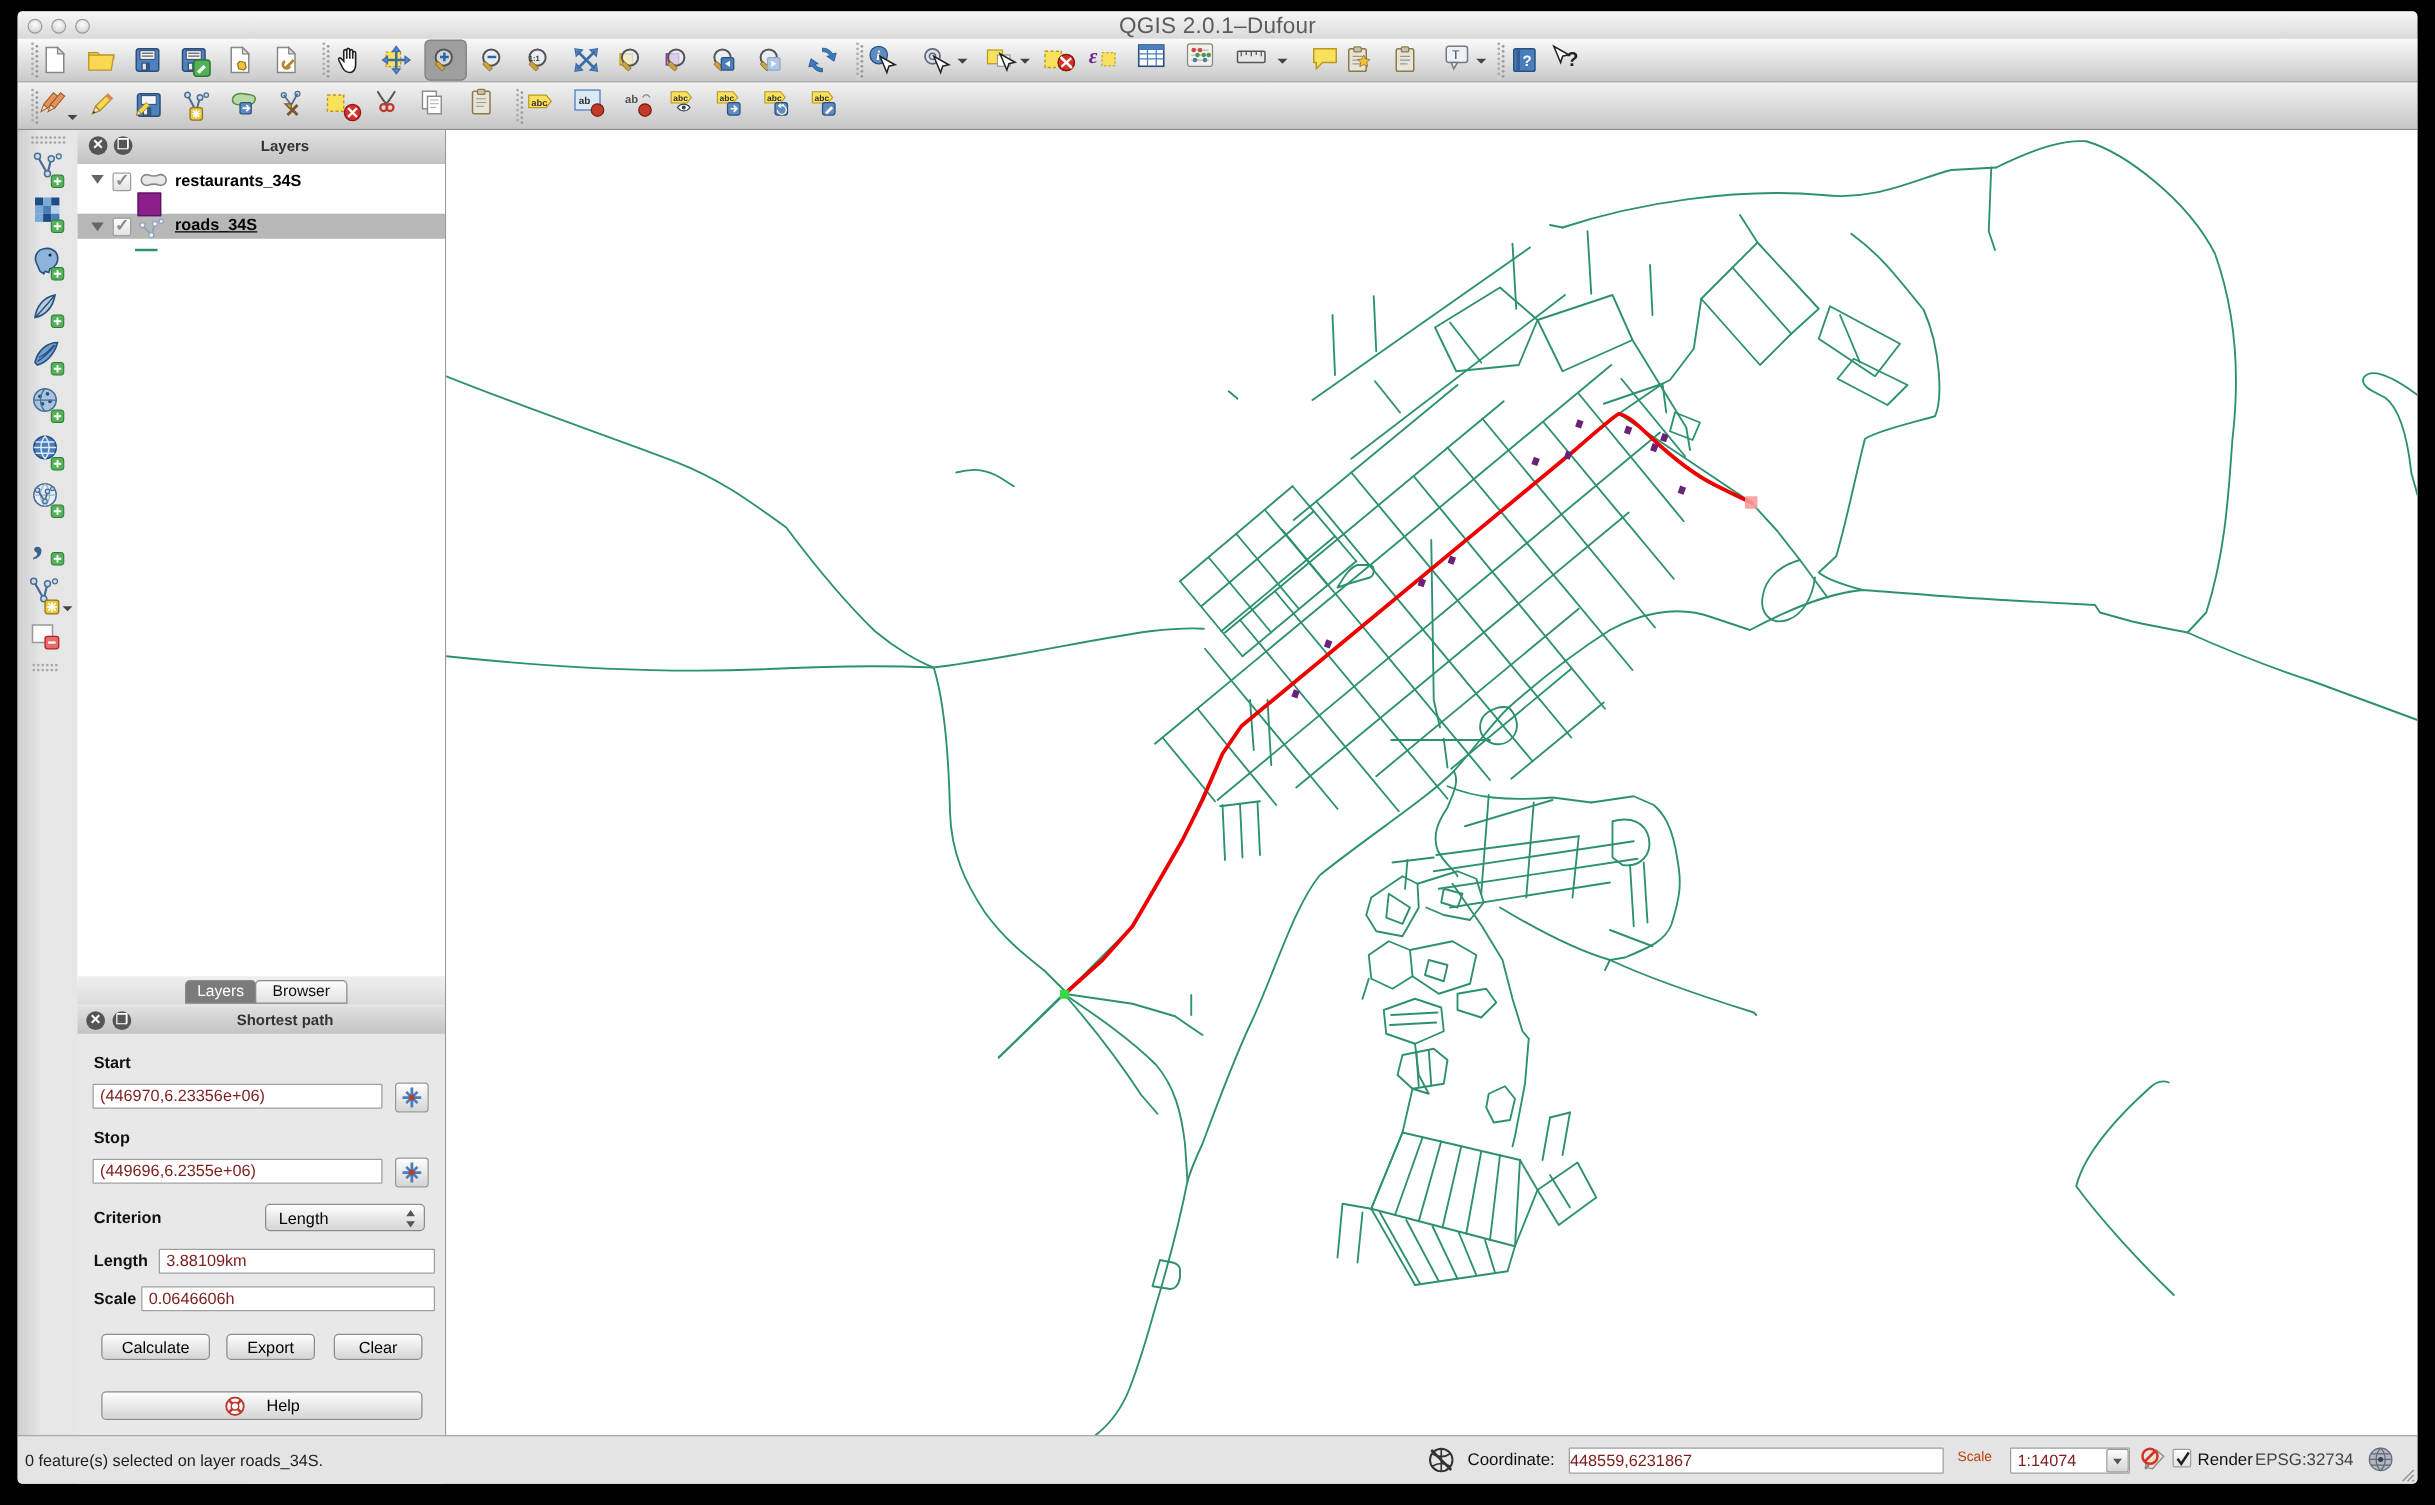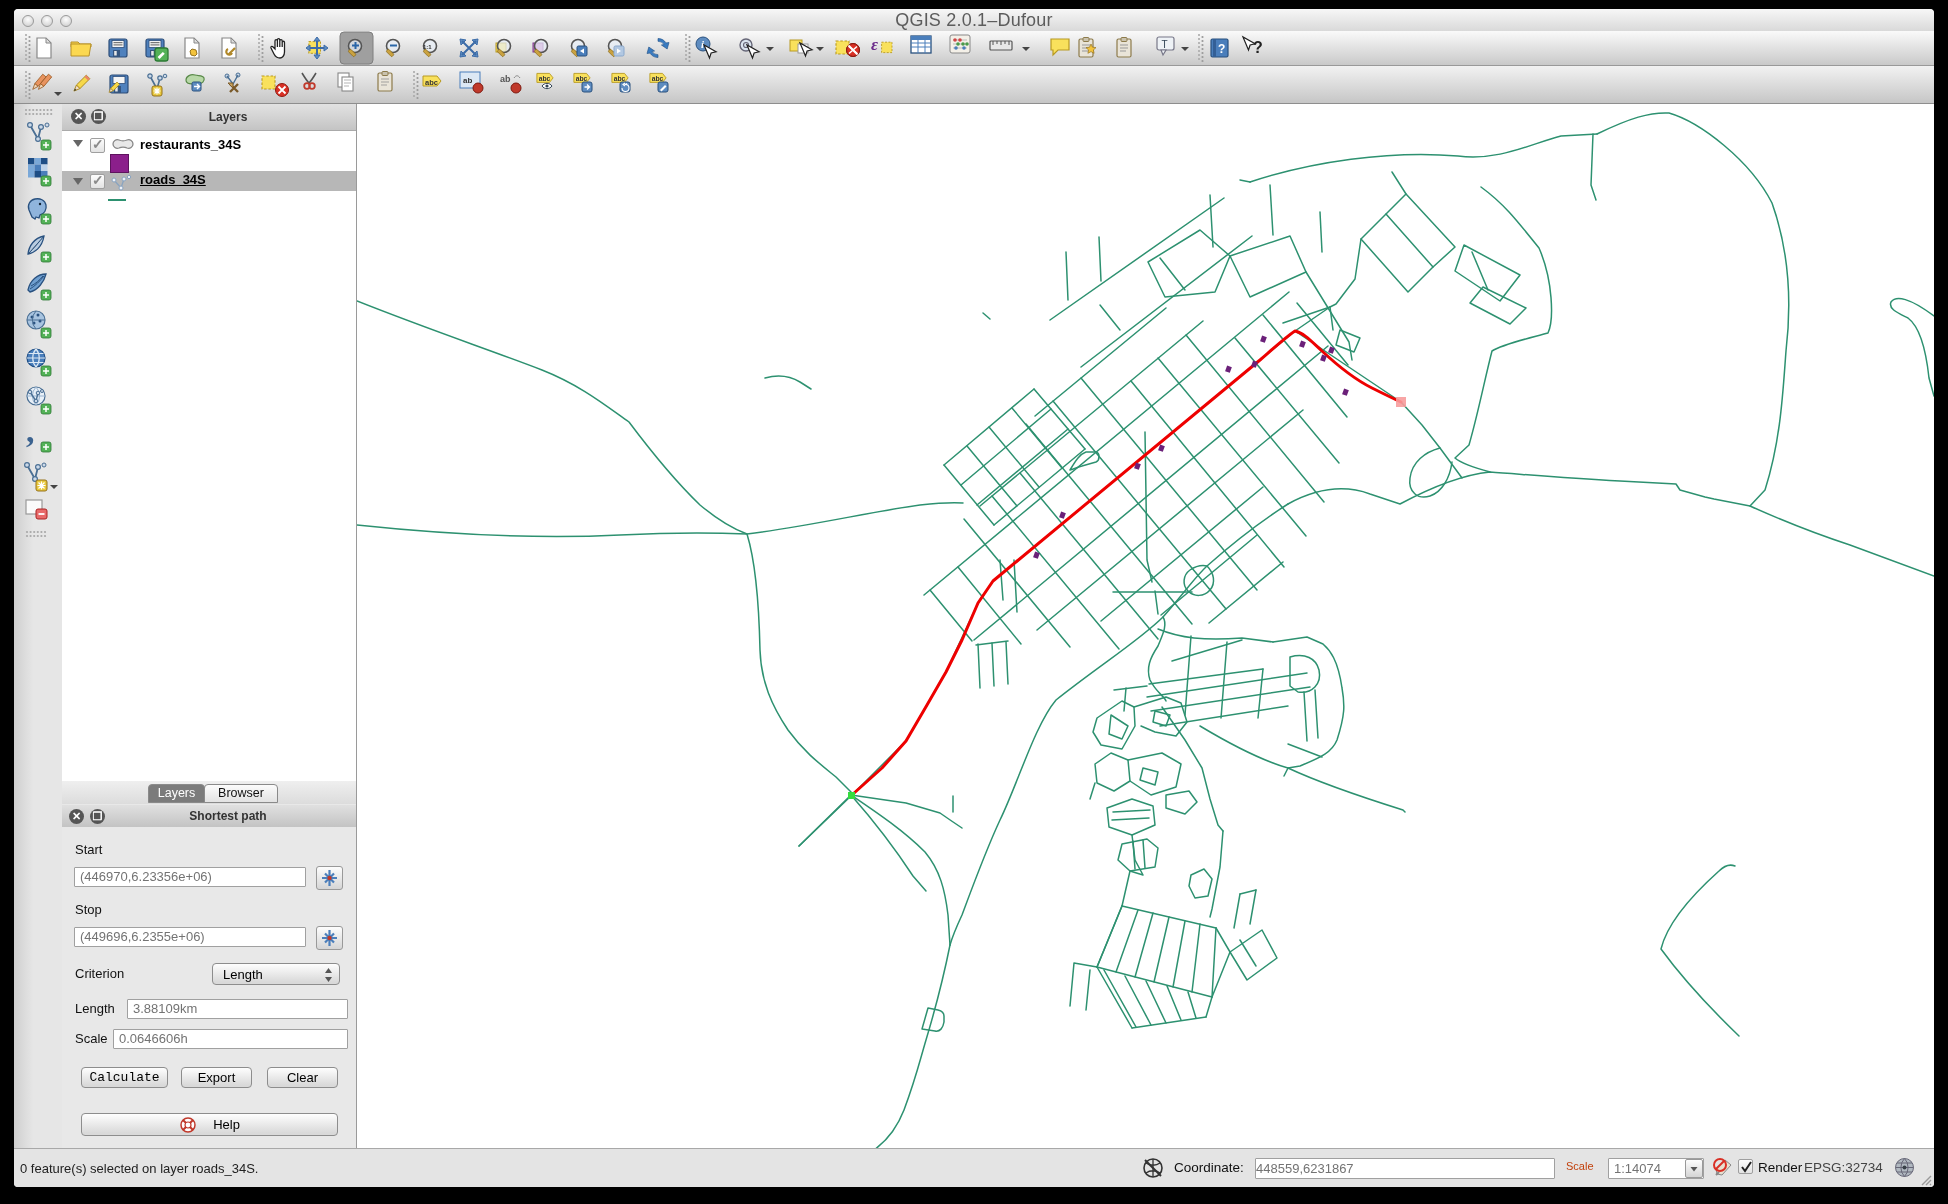--- a/index.html
+++ b/index.html
@@ -36,27 +36,27 @@
 .cb:after{content:"✓";position:absolute;left:1px;top:-3px;font-size:14px;color:#8c8c8c;font-weight:bold;}
 .laytxt{position:absolute;font-size:13px;font-weight:bold;color:#000;}
 
 #tabs{position:absolute;left:0;top:677px;width:294px;height:23px;background:linear-gradient(#efefef,#dcdcdc);}
 .tab{position:absolute;top:3px;height:17px;font-size:12.5px;text-align:center;border:1px solid #8a8a8a;
   border-radius:4px 4px 0 0;box-sizing:content-box;}
 
 #sp-head{position:absolute;left:0;top:701px;width:294px;height:23px;
   background:linear-gradient(#e0e0e0,#c2c2c2);border-bottom:1px solid #aaa;}
 #sp{position:absolute;left:0;top:723px;width:294px;height:412px;background:#e8e8e8;font-size:13px;color:#111;}
-.fld{position:absolute;background:#fff;border:1px solid #a0a0a0;border-radius:1px;font-size:13px;color:#737373;
+.fld{position:absolute;background:#fff;border:1px solid #a0a0a0;border-radius:1px;font-size:13px;color:#7f1d1d;
   line-height:18px;padding-left:5px;box-sizing:border-box;}
 .sqbtn{position:absolute;width:27px;height:24px;background:linear-gradient(#fdfdfd,#d5d5d5);
   border:1px solid #999;border-radius:3px;box-sizing:border-box;}
 .pbtn{position:absolute;height:21px;background:linear-gradient(#fefefe,#d9d9d9 90%);
   border:1px solid #8d8d8d;border-radius:4px;font-size:13px;text-align:center;color:#000;box-sizing:border-box;}
-.lbl{position:absolute;font-size:13px;color:#111;}
+.lbl{position:absolute;font-size:13px;color:#111;font-weight:bold;}
 #statustxt{position:absolute;left:6px;top:12px;font-size:13px;color:#222;}
 </style>
 </head>
 <body>
 <div id="win">
   <div id="titlebar">
     <div class="tl" style="left:8px"></div>
     <div class="tl" style="left:27px"></div>
     <div class="tl" style="left:46px"></div>
     <div id="title">QGIS 2.0.1–Dufour</div>
@@ -565,21 +565,21 @@
           </svg></div>
       <div class="lbl" style="left:13px;top:139px">Criterion</div>
       <div class="pbtn" style="left:150px;top:136px;width:128px;height:22px;text-align:left;padding-left:10px;line-height:21px;">Length<svg style="position:absolute;right:6px;top:4px" width="9" height="14" viewBox="0 0 9 14">
             <path d="M4.5 0L8 5H1z" fill="#555"></path>
             <path d="M4.5 14L8 9H1z" fill="#555"></path>
           </svg></div>
       <div class="lbl" style="left:13px;top:174px">Length</div>
       <div class="fld" style="left:65px;top:172px;width:221px;height:20px">3.88109km</div>
       <div class="lbl" style="left:13px;top:204px">Scale</div>
       <div class="fld" style="left:51px;top:202px;width:235px;height:20px">0.0646606h</div>
-      <div class="pbtn" style="left:19px;top:240px;width:87px;line-height:19px;font-family:Liberation Mono, monospace;">Calculate</div>
+      <div class="pbtn" style="left:19px;top:240px;width:87px;line-height:19px;">Calculate</div>
       <div class="pbtn" style="left:119px;top:240px;width:71px;line-height:19px;">Export</div>
       <div class="pbtn" style="left:205px;top:240px;width:71px;line-height:19px;">Clear</div>
       <div class="pbtn" style="left:19px;top:286px;width:257px;height:23px;line-height:21px;padding-left:34px;"><svg style="position:absolute;left:98px;top:3px" width="16" height="16" viewBox="0 0 16 16">
             <circle cx="8" cy="8" r="7" fill="#fff" stroke="#c0392b" stroke-width="1.5"></circle>
             <circle cx="8" cy="8" r="3" fill="#fff" stroke="#c0392b" stroke-width="1.2"></circle>
             <path d="M3 3l3 3M13 3l-3 3M3 13l3-3M13 13l-3-3" stroke="#c0392b" stroke-width="2"></path>
           </svg>Help</div>
     </div>
   </div>
   <div id="map"><svg width="1577" height="1044" viewBox="357 104 1577 1044">

